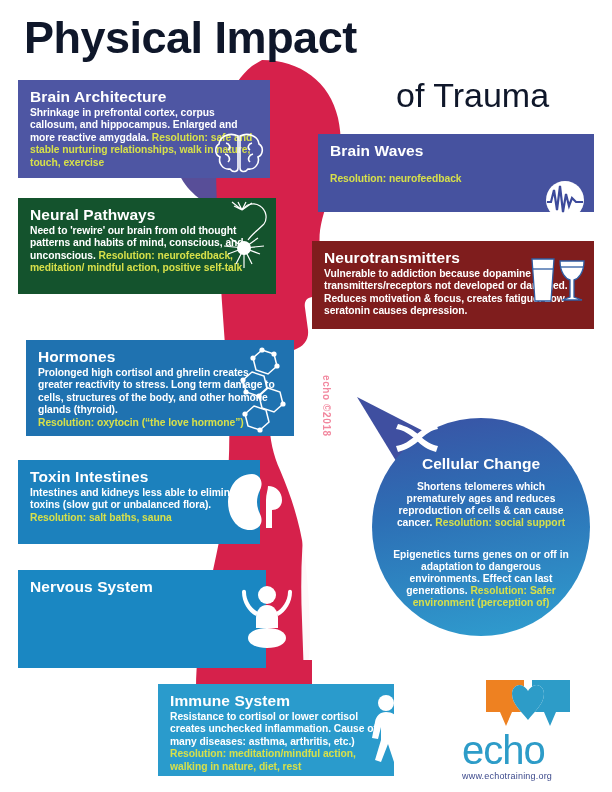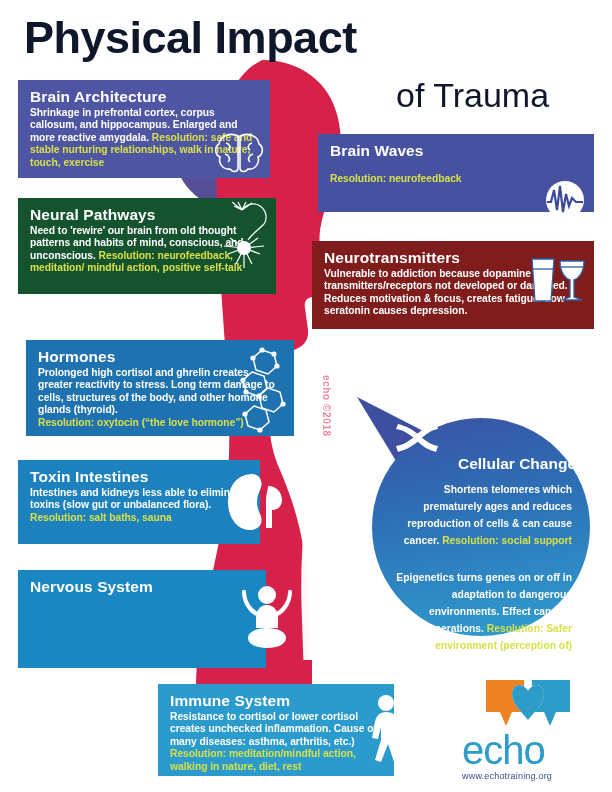--- a/index.html
+++ b/index.html
@@ -66,30 +66,30 @@
     pointer-events:none;
   }
   
   #cell-circle{
     position:absolute;
     left:372px;top:418px;
     width:218px;height:218px;
     border-radius:50%;
     background:linear-gradient(170deg,#3a52a4 0%,#2d6fb5 40%,#2f9fd0 100%);
     z-index:5;
-    text-align:right;
+    text-align:center;
     color:#fff;
     box-sizing:border-box;
     padding:36px 14px 10px 14px;
   }
   #cell-circle h3{
     margin:0 0 8px 0;font-size:15.5px;font-weight:bold;line-height:19px;
   }
   #cell-circle p{
-    margin:4px;font-size:10.3px;line-height:17px;font-weight:bold;
+    margin:4px;font-size:10.3px;line-height:12px;font-weight:bold;
   }
   #cell-tail{
     position:absolute;left:357px;top:397px;z-index:4;
   }
   
   #echo-copy{
     position:absolute;
     left:332px;top:375px;
     font-size:10px;
     font-weight:bold;

